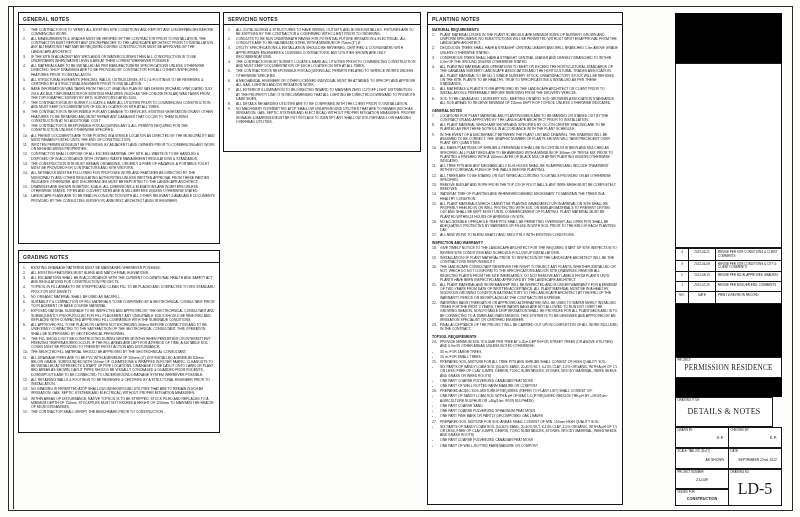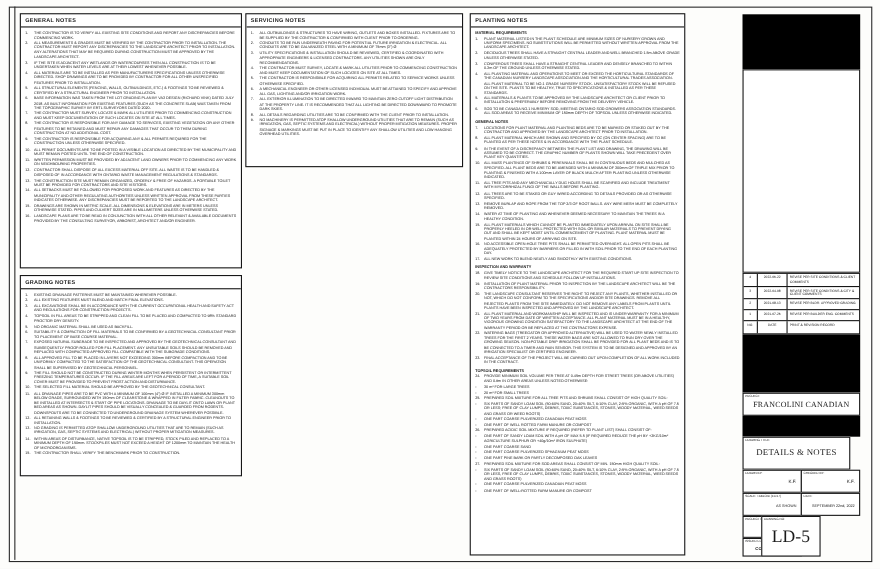--- a/index.html
+++ b/index.html
@@ -53,21 +53,21 @@
   #tb-drawing-title .cell-value-serif{font-size:8px;margin-top:5px;letter-spacing:.3px;}
   #tb-drawn    {left:675px;top:427px;width:54px;height:21px;}
   #tb-checked  {left:728px;top:427px;width:54px;height:21px;}
   #tb-scale    {left:675px;top:448px;width:54px;height:21px;}
   #tb-date     {left:728px;top:448px;width:54px;height:21px;}
   #tb-scale .cell-value-small,#tb-date .cell-value-small{font-size:3.4px;text-align:right;padding-top:5px;}
   #tb-projnum  {left:675px;top:469px;width:54px;height:20px;}
   #tb-projnum .cell-value-small{text-align:center;font-size:3.8px;padding:4px 0 0 0;}
   #tb-issued   {left:675px;top:489px;width:54px;height:17px;}
   #tb-issued .cell-value-small{text-align:center;font-size:3.8px;font-weight:700;padding:3px 0 0 0;}
-  #tb-drawno   {left:692px;top:469px;width:54px;height:37px;}
+  #tb-drawno   {left:728px;top:469px;width:54px;height:37px;}
   #tb-drawno .cell-value-serif{font-size:16px;margin-top:6px;}
 </style>
 </head>
 <body>
 
 <div class="sheet">
   <div class="frame"></div>
   <div class="frame-inner-left"></div>
 
   <div class="nbox" id="box-general">
@@ -458,21 +458,21 @@
         <span class="rev-no">NO.</span>
         <span class="rev-date">DATE</span>
         <span class="rev-desc">PRINT &amp; REVISION RECORD</span>
       </div>
     </div>
 
   <div class="tb-black" id="tb-logo-mid"></div>
 
   <div class="tb-cell" id="tb-project">
     <span class="cell-label">PROJECT:</span>
-    <span class="cell-value-serif">FRANCOLINI CANADIAN</span>
+    <span class="cell-value-serif">PERMISSION RESIDENCE</span>
   </div>
 
   <div class="tb-black" id="tb-address"></div>
 
   <div class="tb-cell" id="tb-drawing-title">
     <span class="cell-label">DRAWING TITLE:</span>
     <span class="cell-value-serif">DETAILS &amp; NOTES</span>
   </div>
 
   <div class="tb-cell" id="tb-drawn">

